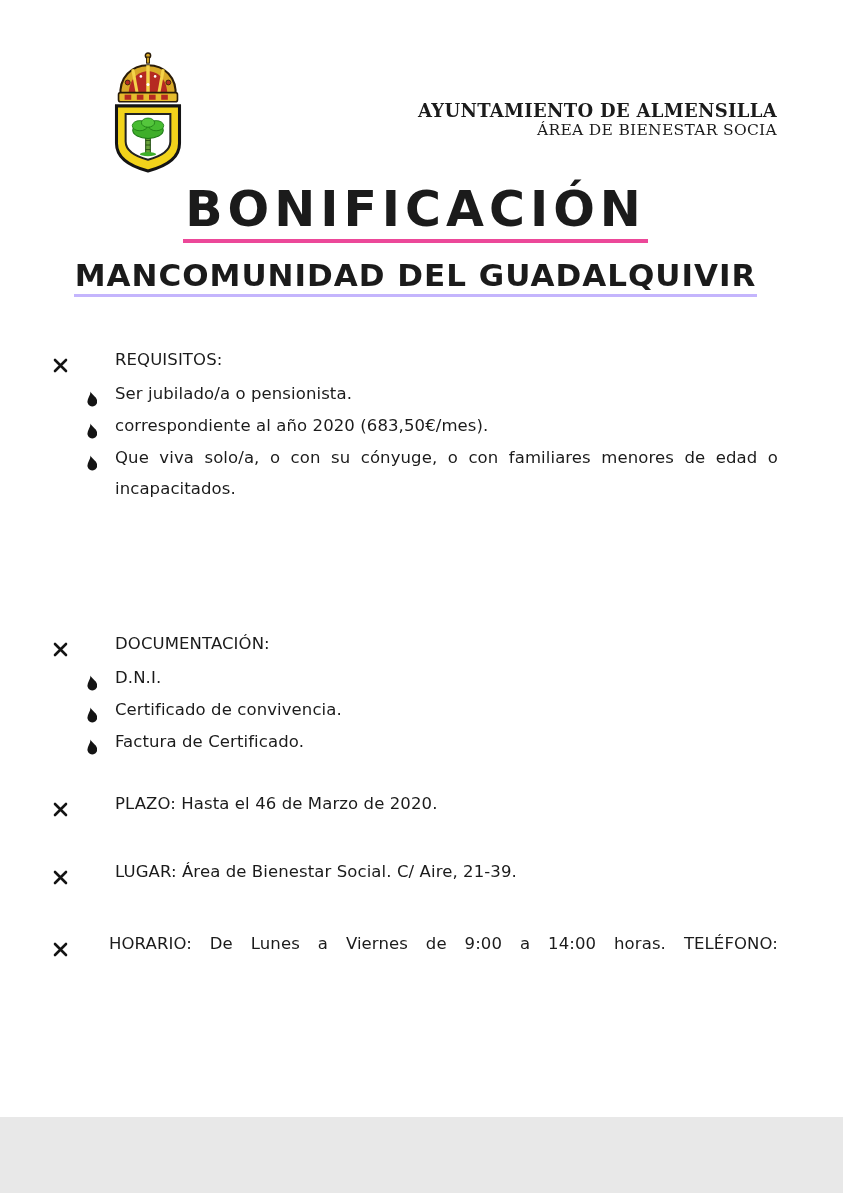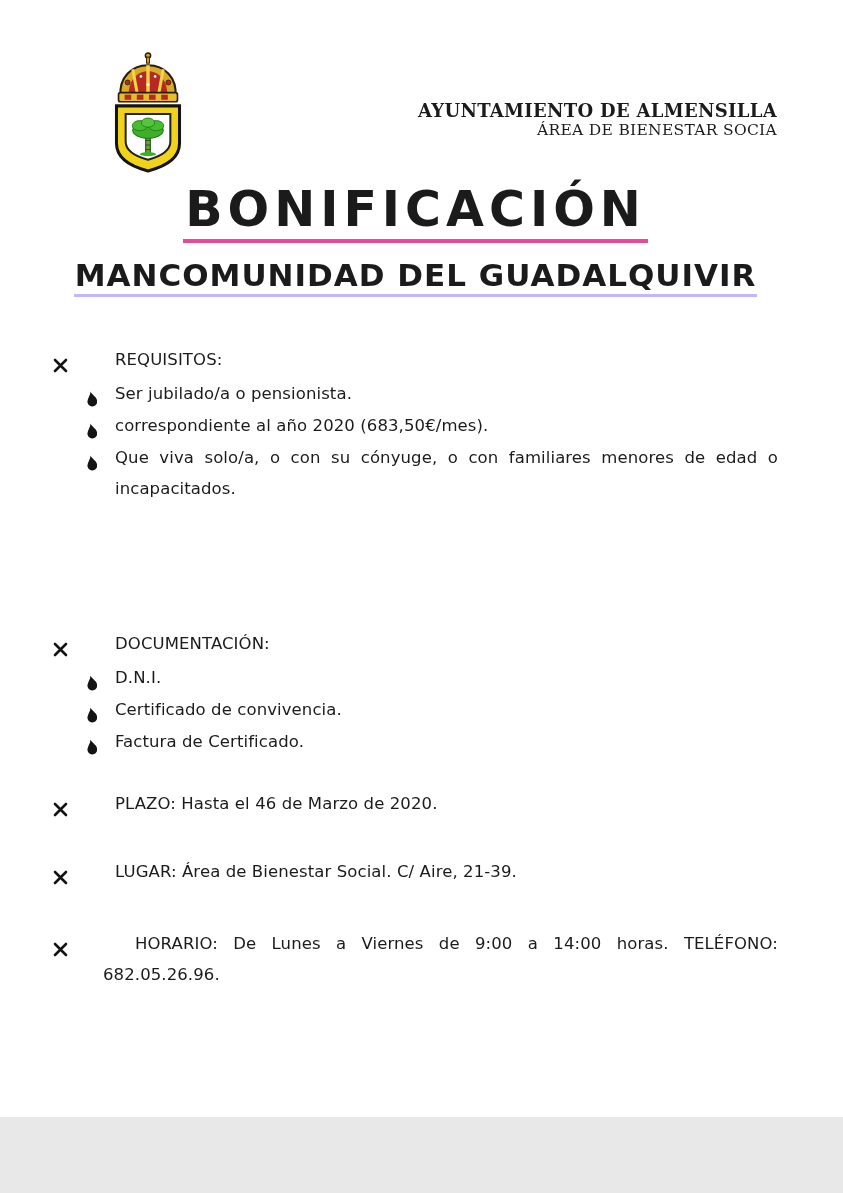--- a/index.html
+++ b/index.html
@@ -34,21 +34,21 @@
   }
   
   .sec{position:absolute;left:0;right:0;font-size:16.5px;line-height:31px;letter-spacing:.1px;}
   .sec-requisitos{top:344px;}
   .sec-documentacion{top:584px;margin-top:44px;}
   .sec-plazo{top:788px;}
   .sec-lugar{top:856px;}
   .sec-horario{top:928px;}
   .xmark{position:absolute;left:53px;top:8px;width:15px;height:15px;}
   .heading-text{margin-left:115px;margin-right:65px;}
-  .sec-horario .heading-text{margin-left:103px;}
+  .sec-horario .heading-text{margin-left:77px;}
   .sec-horario .heading-text .line:first-child{padding-left:32px;}
   .line.just{text-align:justify;text-align-last:justify;}
   .items{margin-top:3px;}
   .item{position:relative;margin-bottom:1px;}
   .item .drop{position:absolute;left:86px;top:8px;width:11px;height:16px;}
   .item-text{margin-left:115px;margin-right:65px;}
   strong{font-weight:normal;}
 </style>
 </head>
 <body>
@@ -191,18 +191,17 @@
         <div class="heading-text">
           <div class="line"><strong>LUGAR:</strong><span> Área de Bienestar Social. C/ Aire, 21-39.</span></div>
         </div>
       </section>
       <section class="sec sec-horario">
         <span class="xmark"><svg viewBox="0 0 15 15" width="15" height="15">
             <path d="M2 2 L13 13 M13 2 L2 13" stroke="#141414" stroke-width="2.6" stroke-linecap="round" fill="none"></path>
           </svg></span>
         <div class="heading-text">
           <div class="line just"><strong>HORARIO</strong><span>: De Lunes a Viernes de 9:00 a 14:00 horas. </span><strong>TELÉFONO</strong><span>:</span></div>
-          <div class="line"><span>682.05.26.96.</span></div>
         </div>
       </section>
     </div>
 
 </div>
 
 </body></html>

